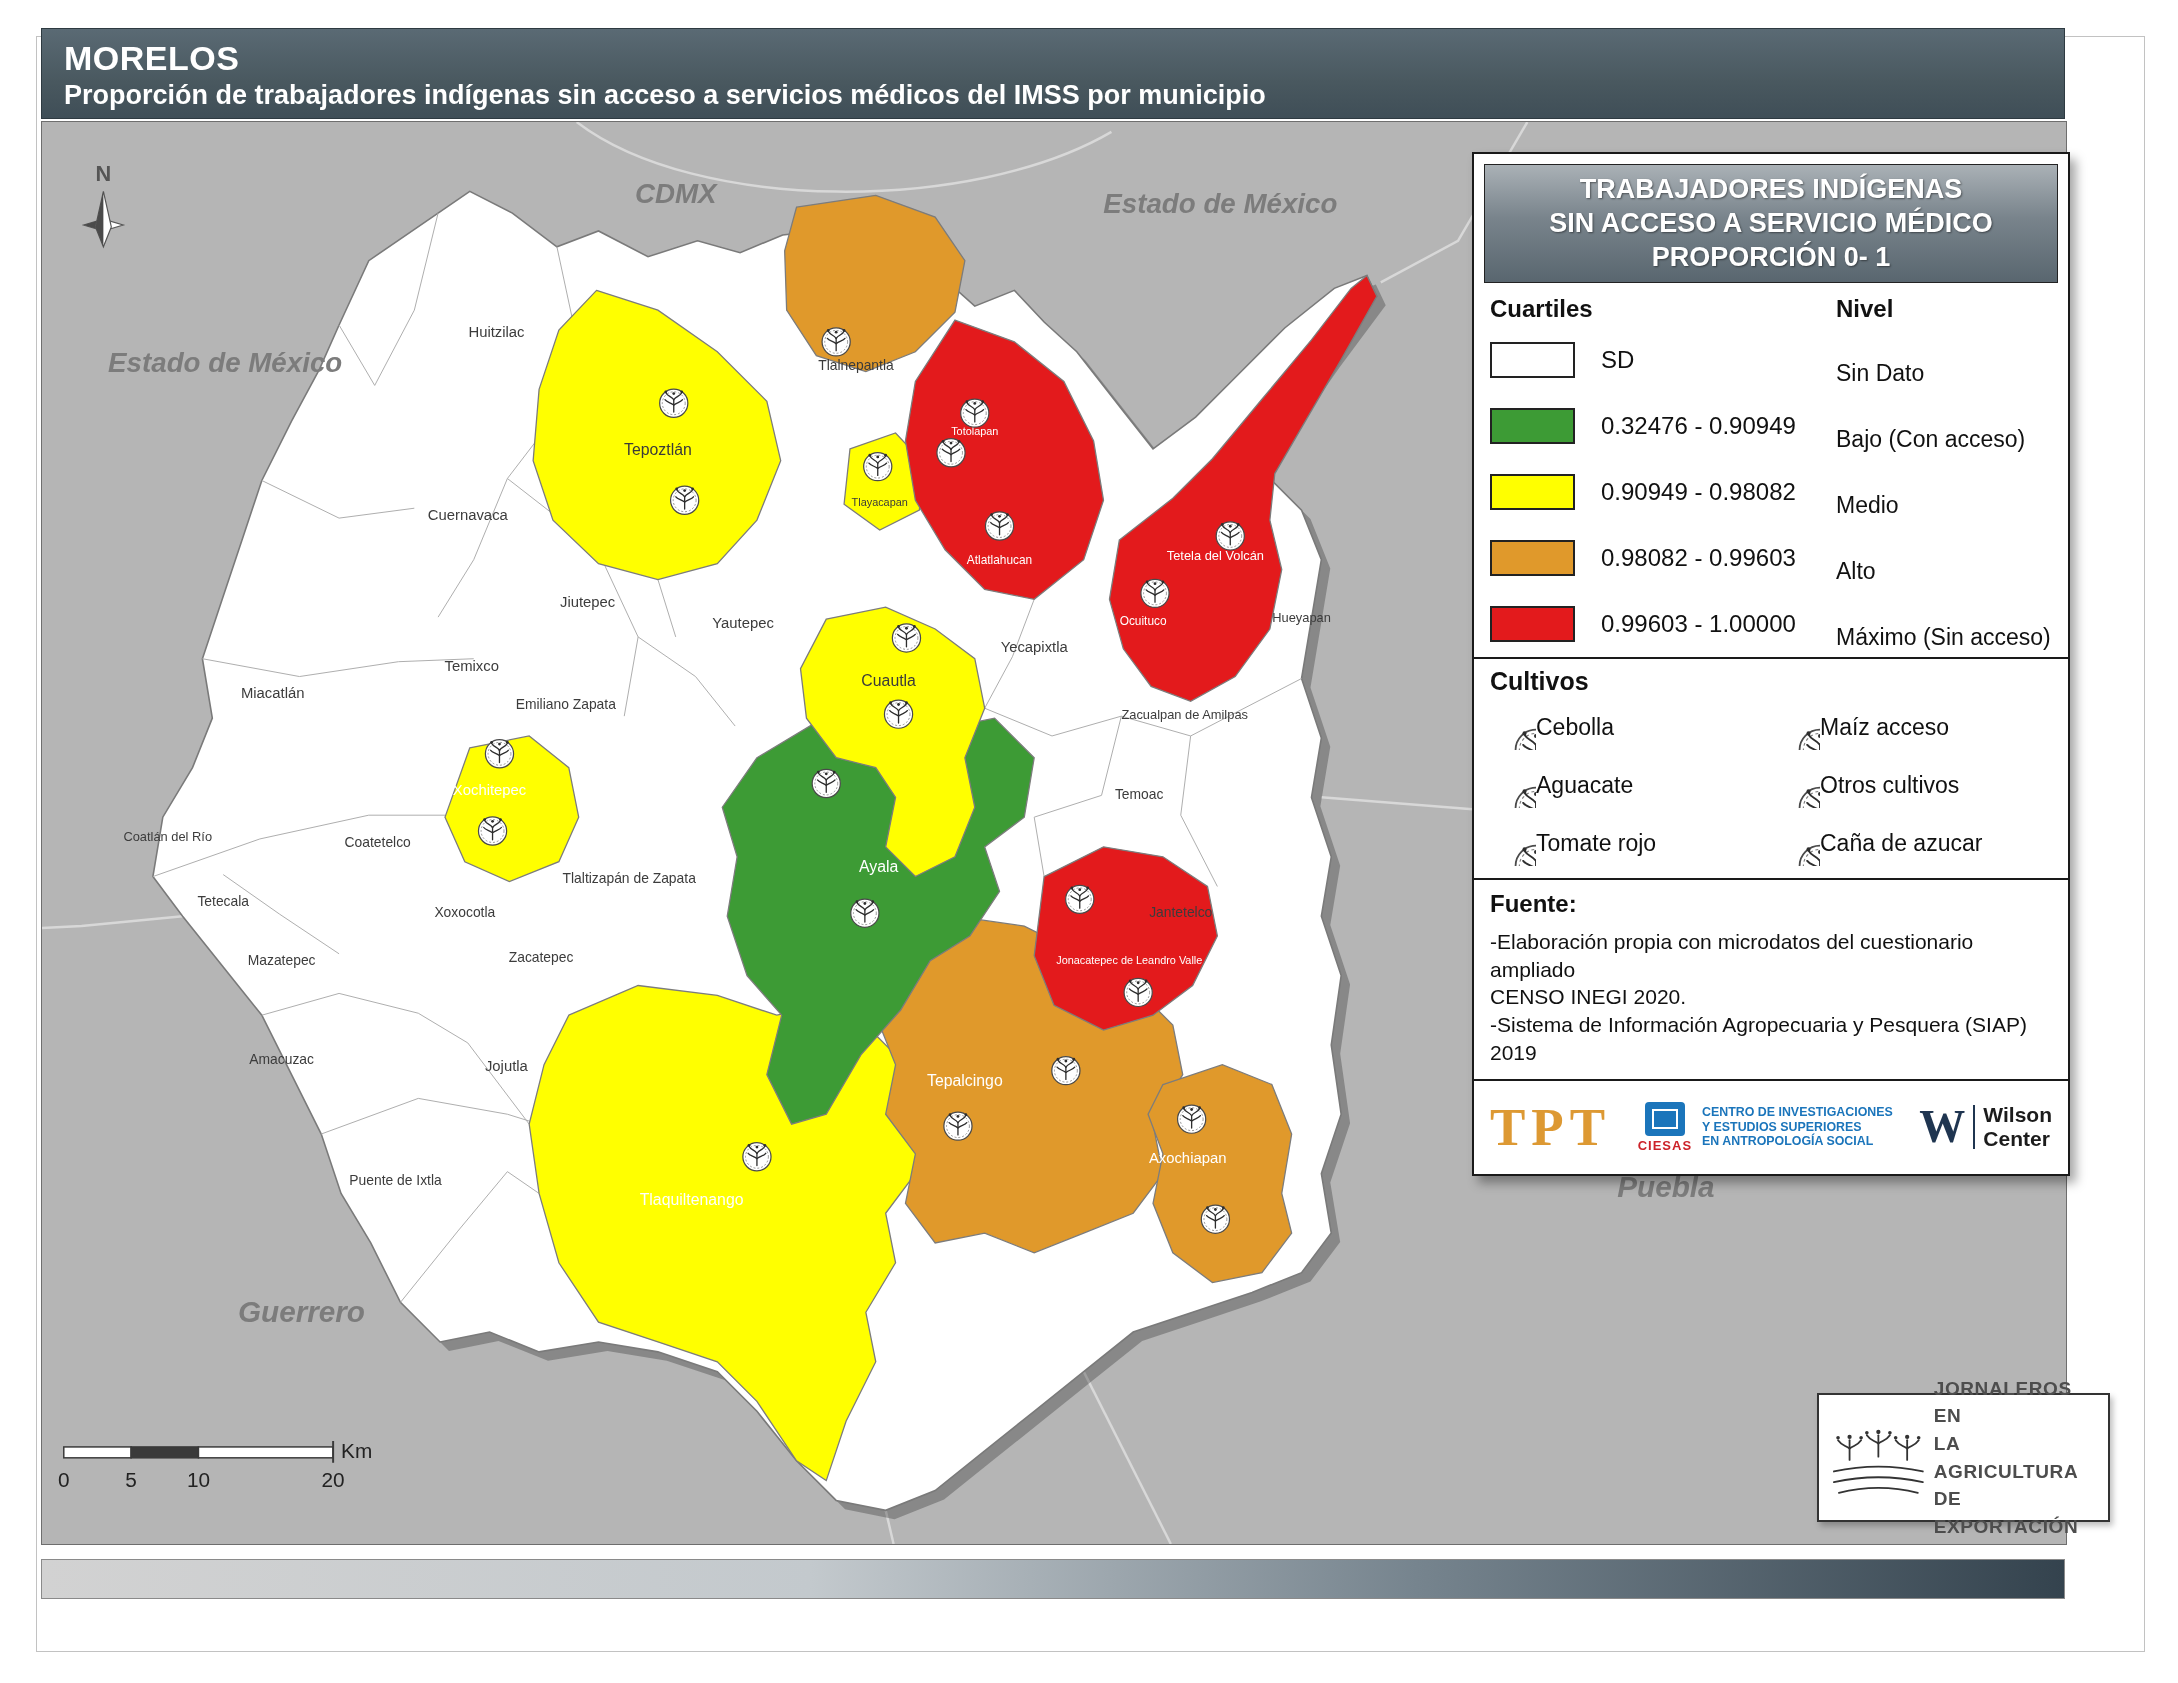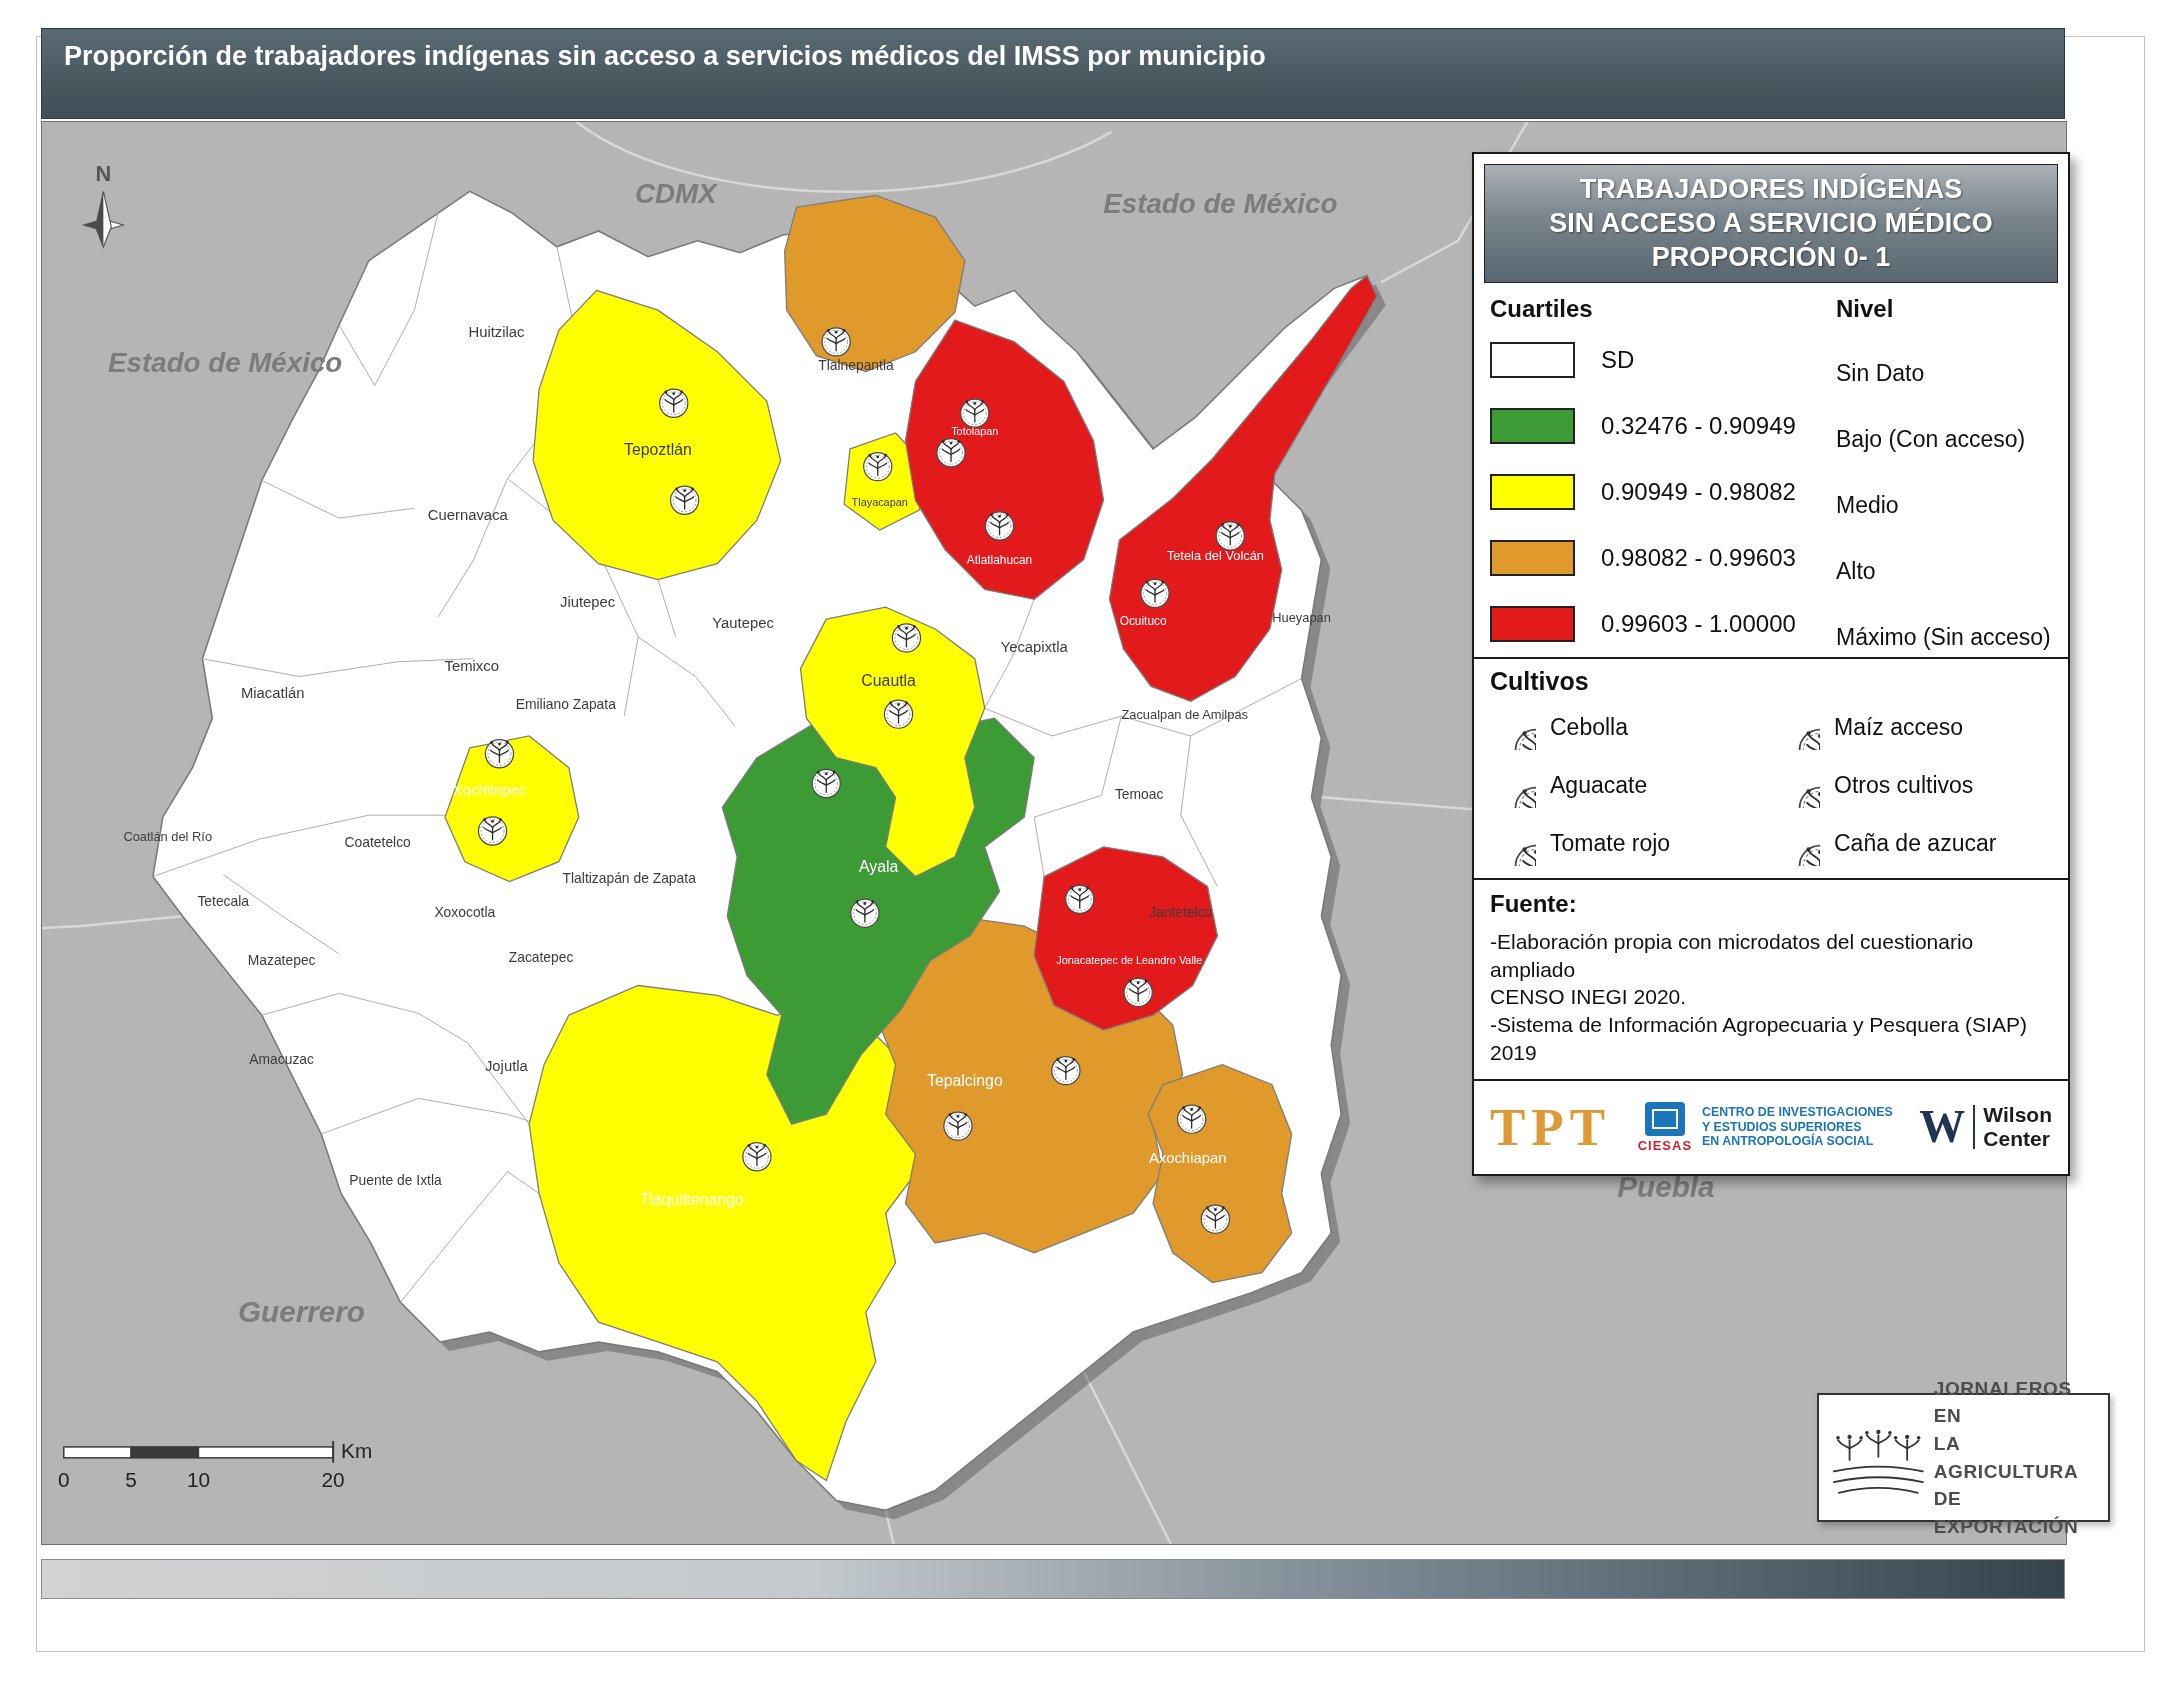--- a/index.html
+++ b/index.html
@@ -23,21 +23,21 @@
           color:#fff;text-align:center;padding:8px 4px;font-weight:bold;font-size:27px;line-height:1.25;
           text-shadow:1px 1px 2px rgba(0,0,0,.45);}
   .lc-head{display:grid;grid-template-columns:111px 1fr 216px;padding:2px 16px 4px;font-weight:bold;font-size:24px;color:#111;}
   .lc-head .h1{grid-column:1/3;}
   .lc-row{display:grid;grid-template-columns:111px 1fr 216px;align-items:center;padding:6px 16px;font-size:24px;color:#111;}
   .swatch{width:85px;height:36px;border:2px solid #222;box-sizing:border-box;}
   .lc-row .level{font-size:23px;margin-top:27px;}
   .legend-cultivos{border-top:2px solid #1a1a1a;padding:8px 16px 12px;}
   .legend-cultivos .head{font-weight:bold;font-size:25px;margin-bottom:8px;color:#111;}
   .cult-grid{display:grid;grid-template-columns:1fr 1fr;row-gap:12px;column-gap:6px;}
-  .cult-item{display:flex;align-items:center;gap:14px;font-size:23px;color:#111;}
+  .cult-item{display:flex;align-items:center;font-size:23px;color:#111;}
   .cicon{width:46px;height:46px;flex:0 0 46px;}
   .legend-fuente{border-top:2px solid #1a1a1a;padding:8px 16px 12px;font-size:21px;line-height:1.32;color:#111;}
   .legend-fuente .head{font-size:24px;font-weight:bold;margin-bottom:8px;}
   .legend-logos{border-top:2px solid #1a1a1a;display:flex;align-items:center;justify-content:space-between;
           padding:8px 16px;height:95px;box-sizing:border-box;}
   .tpt{font-size:53px;font-weight:800;color:#dd9933;letter-spacing:6px;font-family:"Liberation Serif",serif;line-height:1;text-align:right;}
   .ciesas{display:flex;align-items:center;gap:10px;}
   .ciesas .mark{display:flex;flex-direction:column;align-items:center;}
   .ciesas .sq{width:40px;height:34px;background:#1b75bb;border-radius:4px;position:relative;}
   .ciesas .sq::after{content:"";position:absolute;left:7px;top:7px;right:7px;bottom:7px;border:2px solid #fff;}
@@ -57,20 +57,21 @@
          border:1px solid #8a8a8a;box-sizing:border-box;}
 </style>
 </head>
 <body>
 
 <div class="canvas">
   <div class="sheet"></div>
   <div class="content">
 
     <div class="hdr">
+      <div class="t1">MORELOS</div>
       <div class="t2">Proporción de trabajadores indígenas sin acceso a servicios médicos del IMSS por municipio</div>
     </div>
 
     <div class="map-panel">
 
       <svg class="map-svg" width="2024" height="1422" viewBox="0 0 2044 1436">
         <defs>
           <path id="state-shape" d="M300,205 L330,140 L400,92 L432,70 L475,92 L520,126 L562,110 L612,136 L662,120 L705,132 L748,114 L802,108 L848,140 L872,162 L902,150 L942,186 L982,170 L1012,202 L1045,232 L1092,292 L1122,330 L1165,298 L1205,258 L1255,208 L1305,168 L1338,155 L1348,176 L1302,238 L1262,295 L1232,352 L1272,392 L1292,442 L1282,502 L1272,562 L1292,622 L1282,682 L1302,742 L1292,802 L1312,862 L1302,932 L1312,1002 L1292,1062 L1302,1122 L1272,1162 L1222,1182 L1162,1202 L1102,1222 L1052,1262 L1002,1302 L952,1342 L902,1382 L852,1402 L802,1392 L762,1352 L722,1302 L682,1262 L622,1242 L562,1232 L502,1242 L452,1222 L402,1232 L362,1192 L332,1132 L302,1082 L282,1022 L252,962 L222,902 L182,852 L142,802 L112,762 L122,702 L152,652 L172,602 L162,542 L182,482 L202,422 L222,362 L252,302 L280,250 Z"></path>
           <symbol id="crop-glyph" viewBox="-18 -18 36 36">
             <circle r="16" fill="#ffffff" stroke="#4a4a4a" stroke-width="1.4"></circle>

